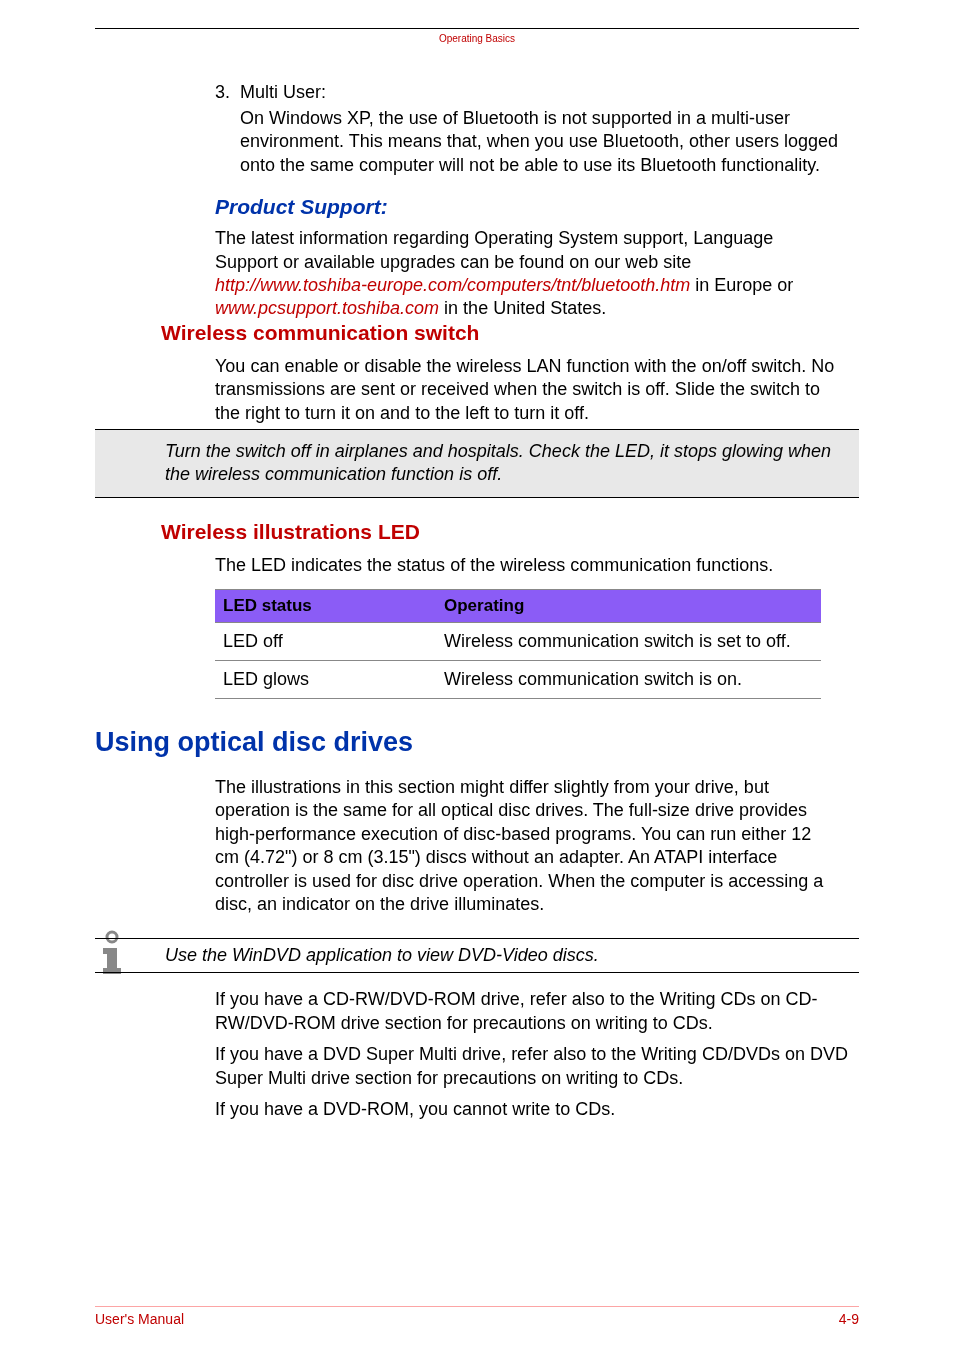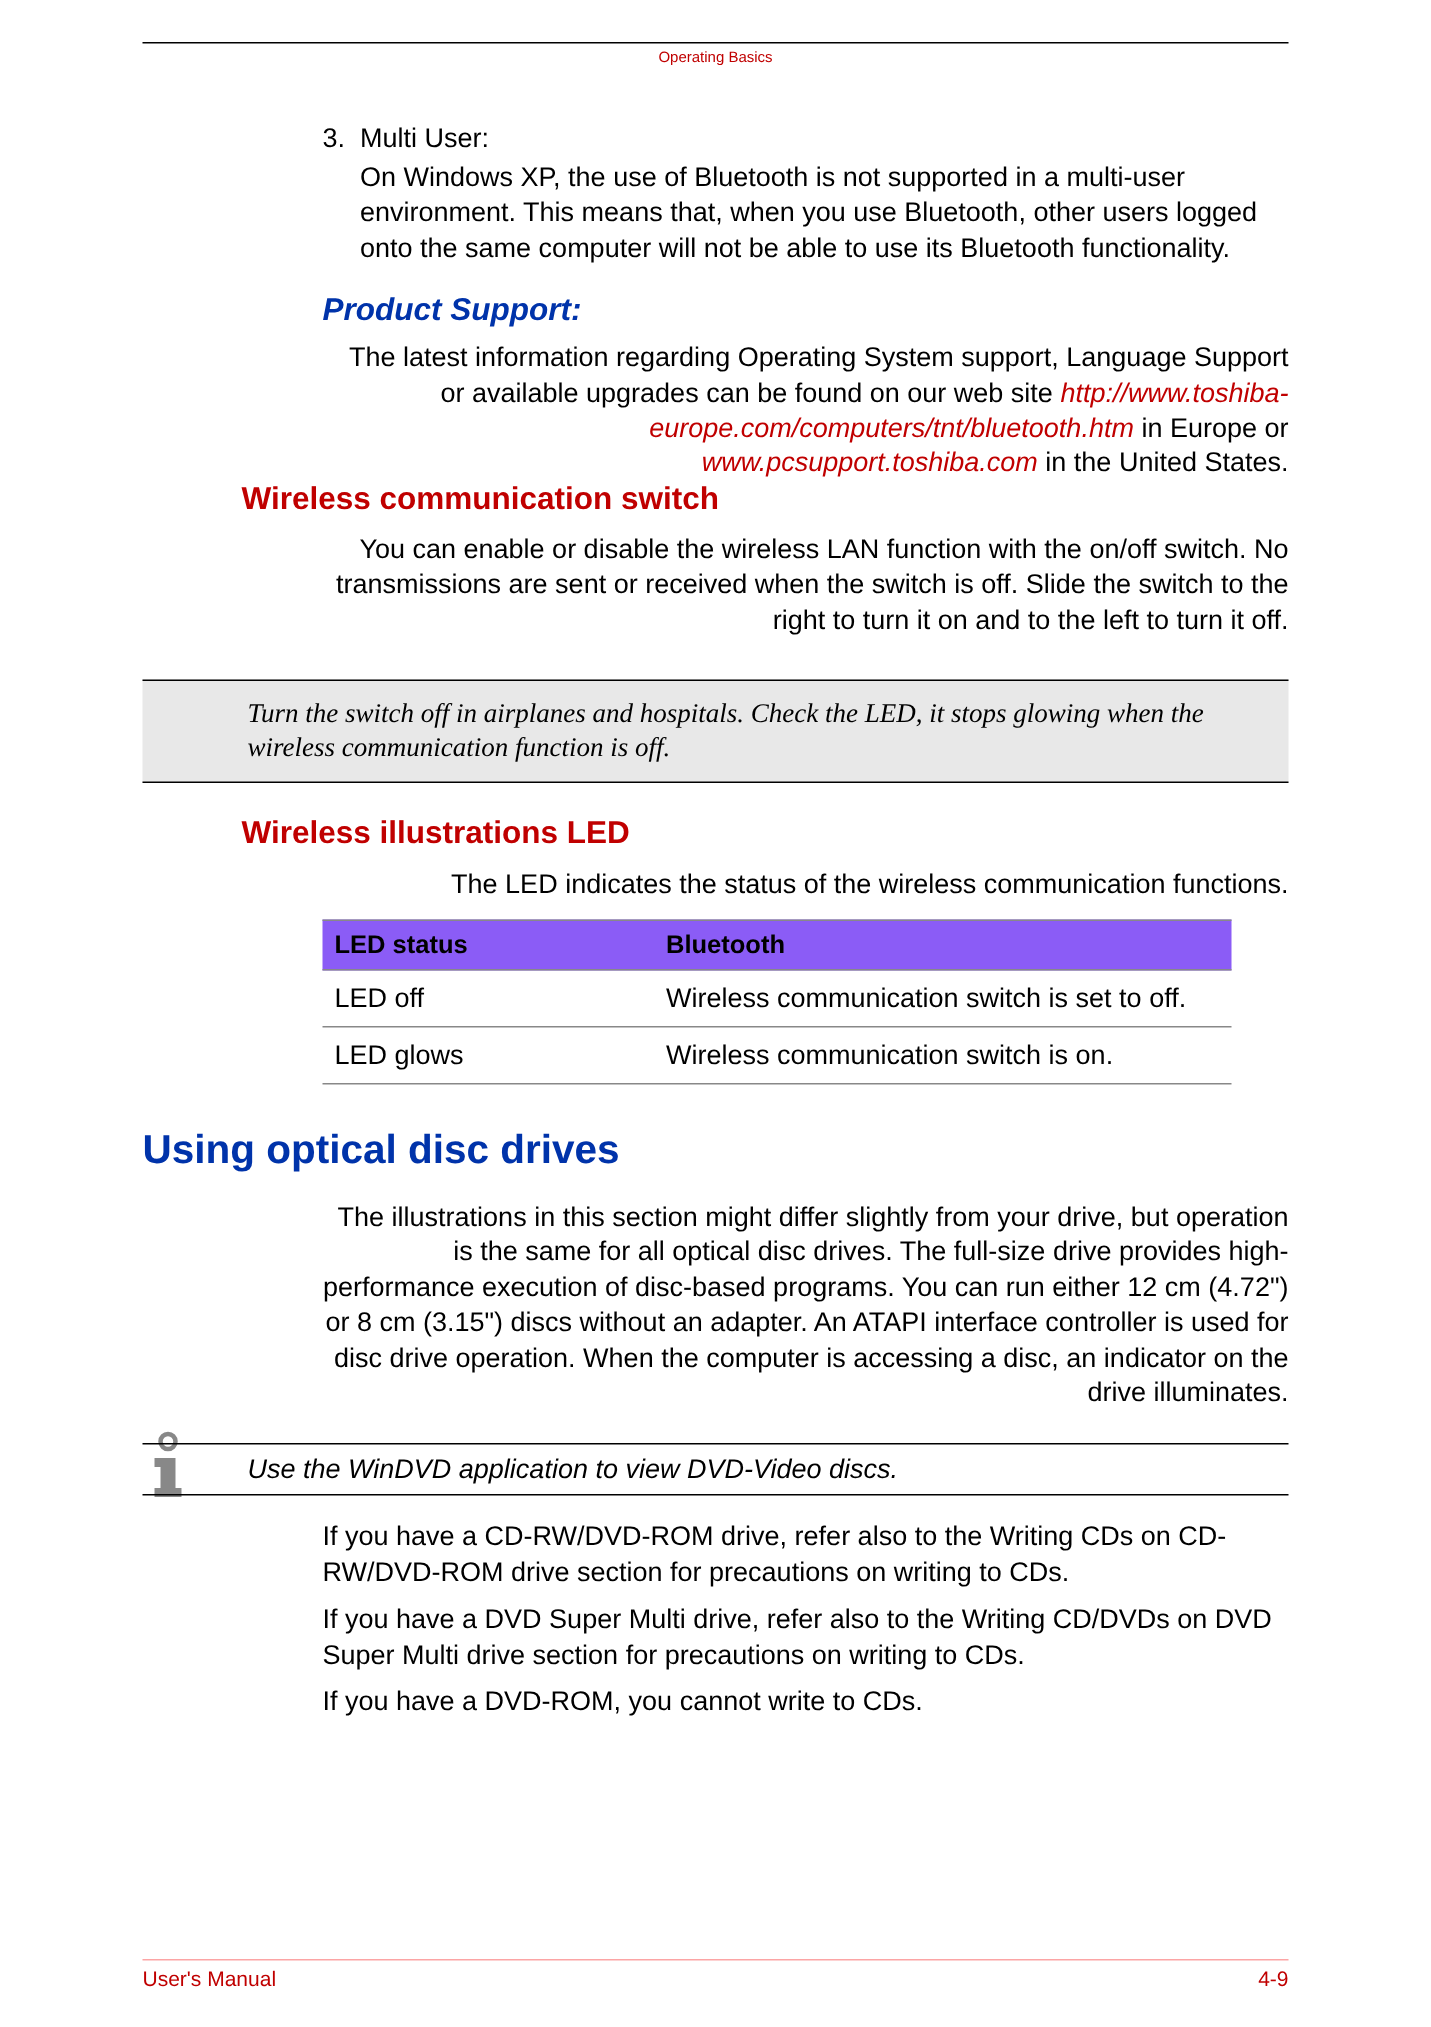--- a/index.html
+++ b/index.html
@@ -47,37 +47,35 @@
     margin-left: 120px;
     color: #0033aa;
     font-style: italic;
     font-weight: bold;
     font-size: 21px;
     margin-top: 18px;
     margin-bottom: 8px;
   }
   .body-text {
     margin-left: 120px;
-    margin-right: 0;
-    font-size: 18px;
-    line-height: 1.3;
-    text-align: right;
+    margin-right: 22px;
+    font-size: 18px;
+    line-height: 1.3;
   }
   .body-text .link { color: #c00000; font-style: italic; }
   .h2-red {
     margin-left: 66px;
     color: #c00000;
     font-weight: bold;
     font-size: 21px;
     margin-bottom: 10px;
   }
   .callout {
     display: flex;
-    margin-top: 28px;
-    font-family: Liberation Serif, serif;
+    margin-top: 4px;
   }
   .callout-icon {
     width: 50px;
     flex-shrink: 0;
     display: flex;
     justify-content: flex-start;
     align-items: flex-start;
     padding-top: 2px;
   }
   .callout-box {
@@ -191,21 +189,21 @@
       <div class="callout-text">Turn the switch off in airplanes and hospitals. Check the LED, it stops glowing when the wireless communication function is off.</div>
     </div>
   </div>
 
   <div class="h2-red" style="margin-top:22px;">Wireless illustrations LED</div>
   <div class="body-text">The LED indicates the status of the wireless communication functions.</div>
 
   <div class="table-wrap">
     <div class="table-header">
       <div class="col1">LED status</div>
-      <div class="col2">Bluetooth</div>
+      <div class="col2">Operating</div>
     </div>
     <div class="table-row">
       <div class="col1">LED off</div>
       <div class="col2">Wireless communication switch is set to off.</div>
     </div>
     <div class="table-row">
       <div class="col1">LED glows</div>
       <div class="col2">Wireless communication switch is on.</div>
     </div>
   </div>

